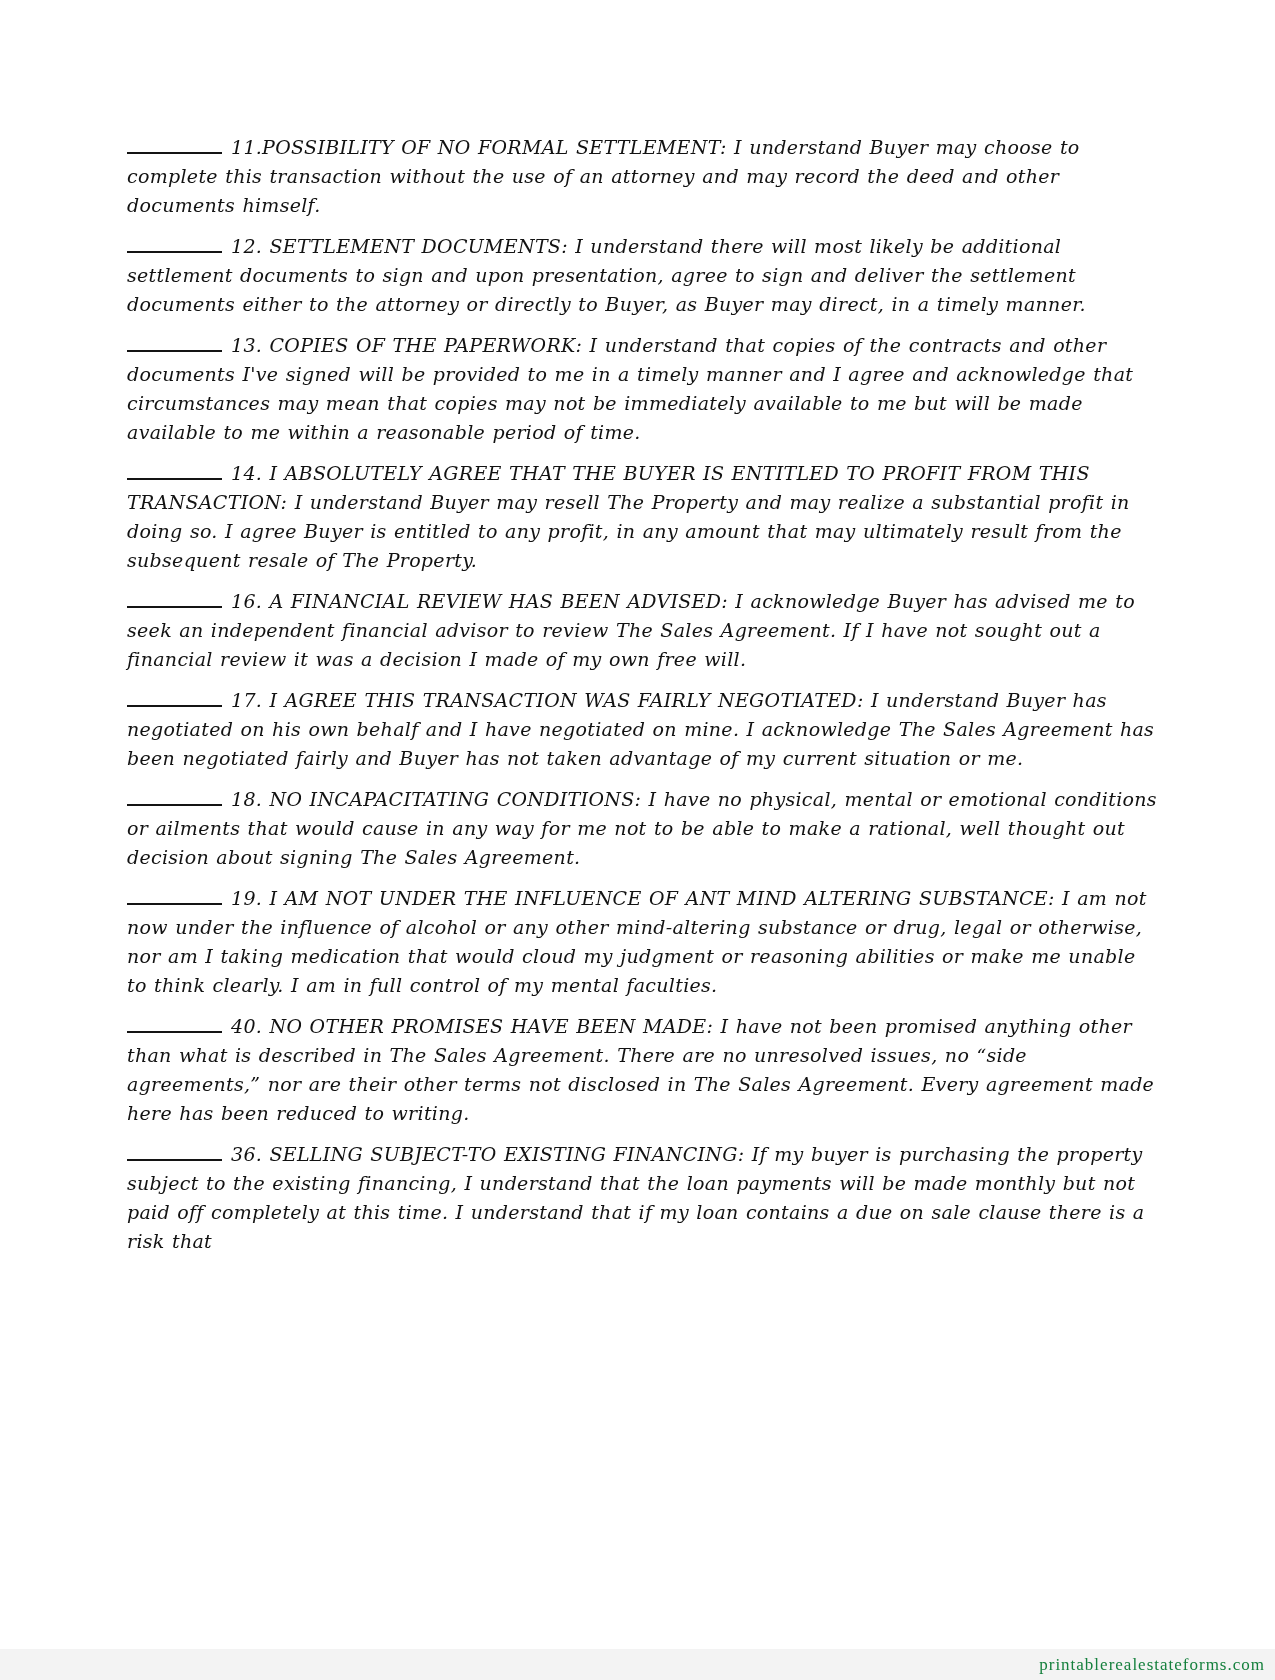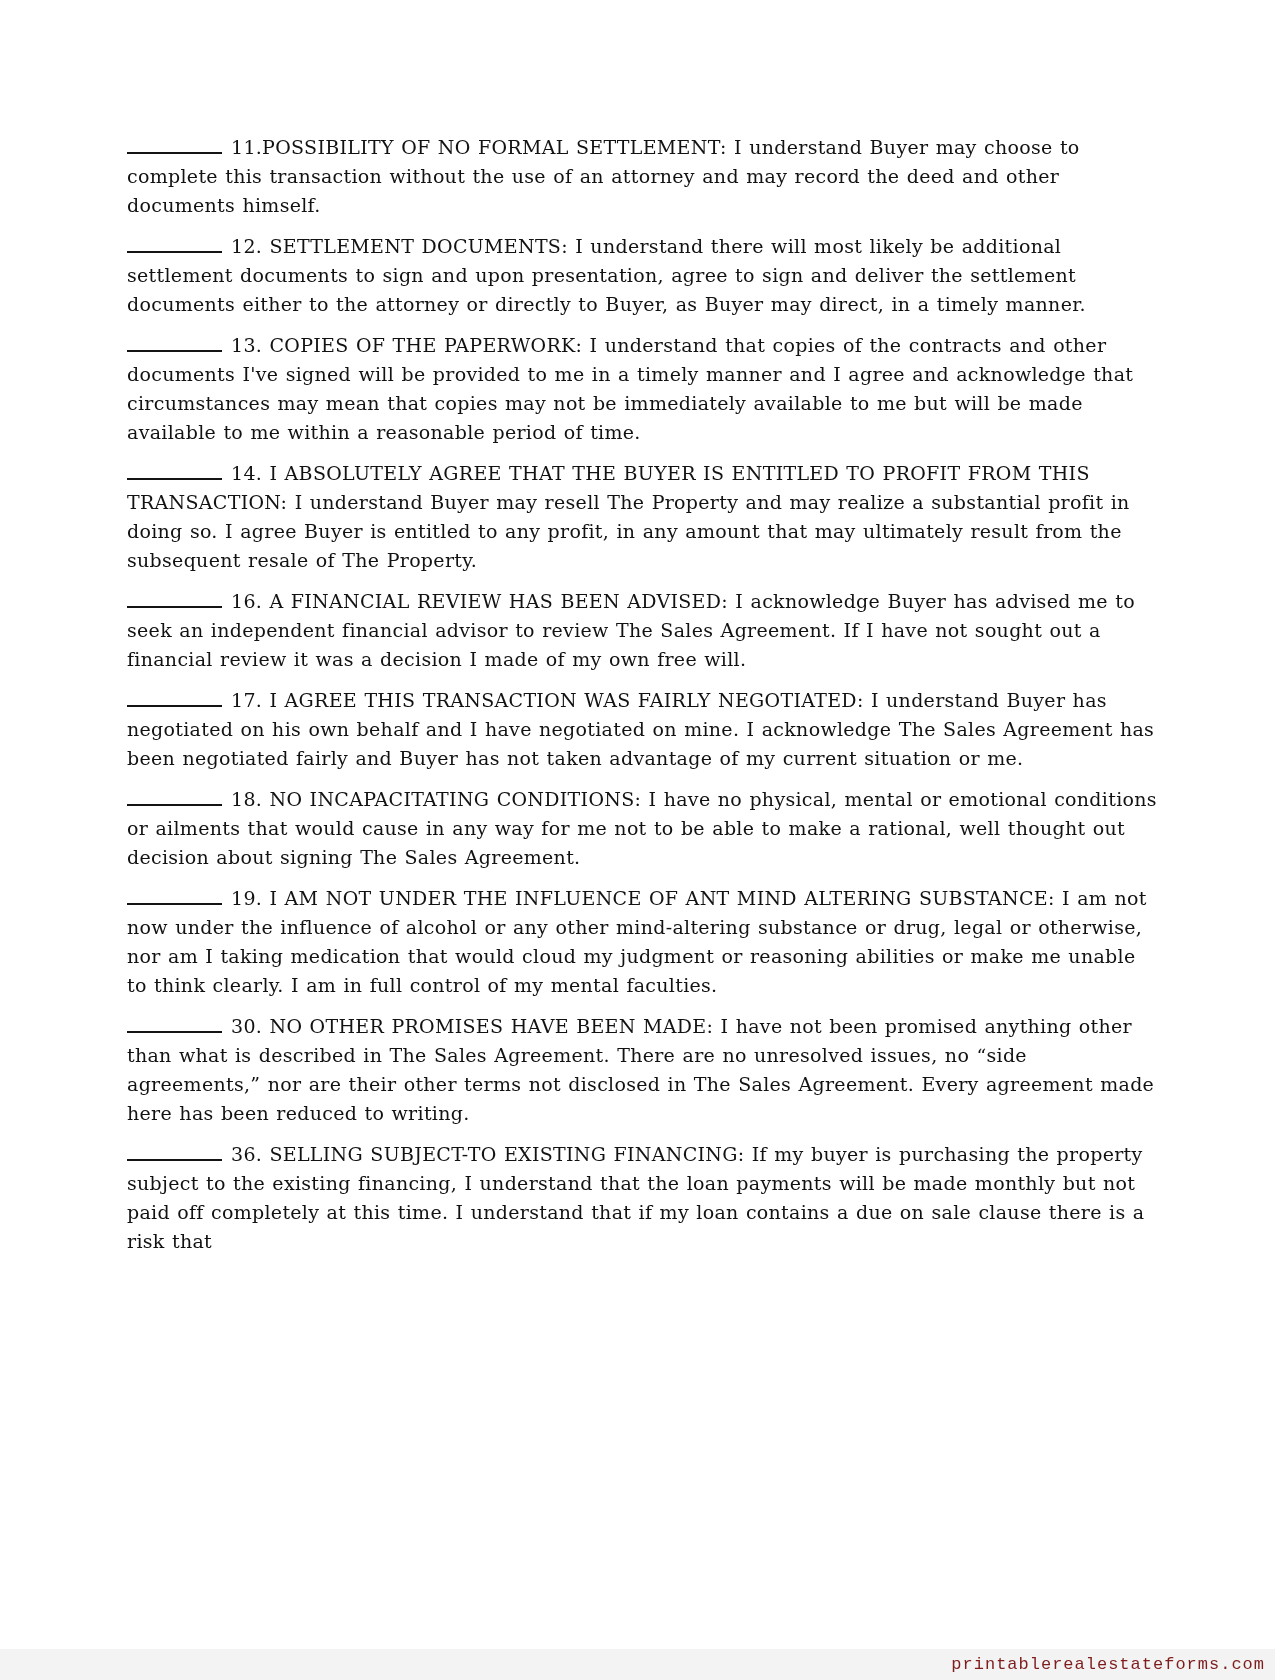--- a/index.html
+++ b/index.html
@@ -14,20 +14,21 @@
     background: #ffffff;
     overflow: hidden;
     font-family: "DejaVu Serif", "Liberation Serif", serif;
     color: #121212;
   }
   .content {
     position: absolute;
     top: 133px;
     left: 127px;
     width: 1032px;
+    font-style: italic;
   }
   .para {
     margin: 0 0 12px 0;
     font-size: 19px;
     line-height: 29px;
     letter-spacing: 0.3px;
     word-spacing: 1px;
     text-align: left;
   }
   .para.extra-gap {
@@ -47,24 +48,24 @@
     width: 100%;
     height: 31px;
     background: #f3f3f3;
     display: flex;
     align-items: center;
     justify-content: flex-end;
     padding-right: 10px;
     box-sizing: border-box;
   }
   .watermark {
-    font-family: Liberation Mono, monospace;
+    font-family: Liberation Serif, serif;
     font-size: 17px;
     letter-spacing: 1px;
-    color: #7f1d1d;
+    color: #15803d;
   }
 </style>
 </head>
 <body>
 
 <div class="page">
 
   <div class="content">
 
     <p class="para"><span class="blank"></span><span>11.POSSIBILITY OF NO FORMAL SETTLEMENT: I understand Buyer may choose to complete this transaction without the use of an attorney and may record the deed and other documents himself.</span></p>
@@ -77,21 +78,21 @@
 
 
     <p class="para"><span class="blank"></span><span>16. A FINANCIAL REVIEW HAS BEEN ADVISED: I acknowledge Buyer has advised me to seek an independent financial advisor to review The Sales Agreement. If I have not sought out a financial review it was a decision I made of my own free will.</span></p>
 
     <p class="para"><span class="blank"></span><span>17. I AGREE THIS TRANSACTION WAS FAIRLY NEGOTIATED: I understand Buyer has negotiated on his own behalf and I have negotiated on mine. I acknowledge The Sales Agreement has been negotiated fairly and Buyer has not taken advantage of my current situation or me.</span></p>
 
     <p class="para"><span class="blank"></span><span>18. NO INCAPACITATING CONDITIONS: I have no physical, mental or emotional conditions or ailments that would cause in any way for me not to be able to make a rational, well thought out decision about signing The Sales Agreement.</span></p>
 
     <p class="para"><span class="blank"></span><span>19. I AM NOT UNDER THE INFLUENCE OF ANT MIND ALTERING SUBSTANCE: I am not now under the influence of alcohol or any other mind-altering substance or drug, legal or otherwise, nor am I taking medication that would cloud my judgment or reasoning abilities or make me unable to think clearly. I am in full control of my mental faculties.</span></p>
 
-    <p class="para"><span class="blank"></span><span>30. NO OTHER PROMISES HAVE BEEN MADE: I have not been promised anything other than what is described in The Sales Agreement. There are no unresolved issues, no “side agreements,” nor are their other terms not disclosed in The Sales Agreement. Every agreement made here has been reduced to writing.</span></p>
+    <p class="para"><span class="blank"></span><span>40. NO OTHER PROMISES HAVE BEEN MADE: I have not been promised anything other than what is described in The Sales Agreement. There are no unresolved issues, no “side agreements,” nor are their other terms not disclosed in The Sales Agreement. Every agreement made here has been reduced to writing.</span></p>
 
 
 
     <p class="para"><span class="blank"></span><span>36. SELLING SUBJECT-TO EXISTING FINANCING: If my buyer is purchasing the property subject to the existing financing, I understand that the loan payments will be made monthly but not paid off completely at this time. I understand that if my loan contains a due on sale clause there is a risk that</span></p>
 
   </div>
 
   <div class="footer-bar">
     <span class="watermark">printablerealestateforms.com</span>
   </div>

